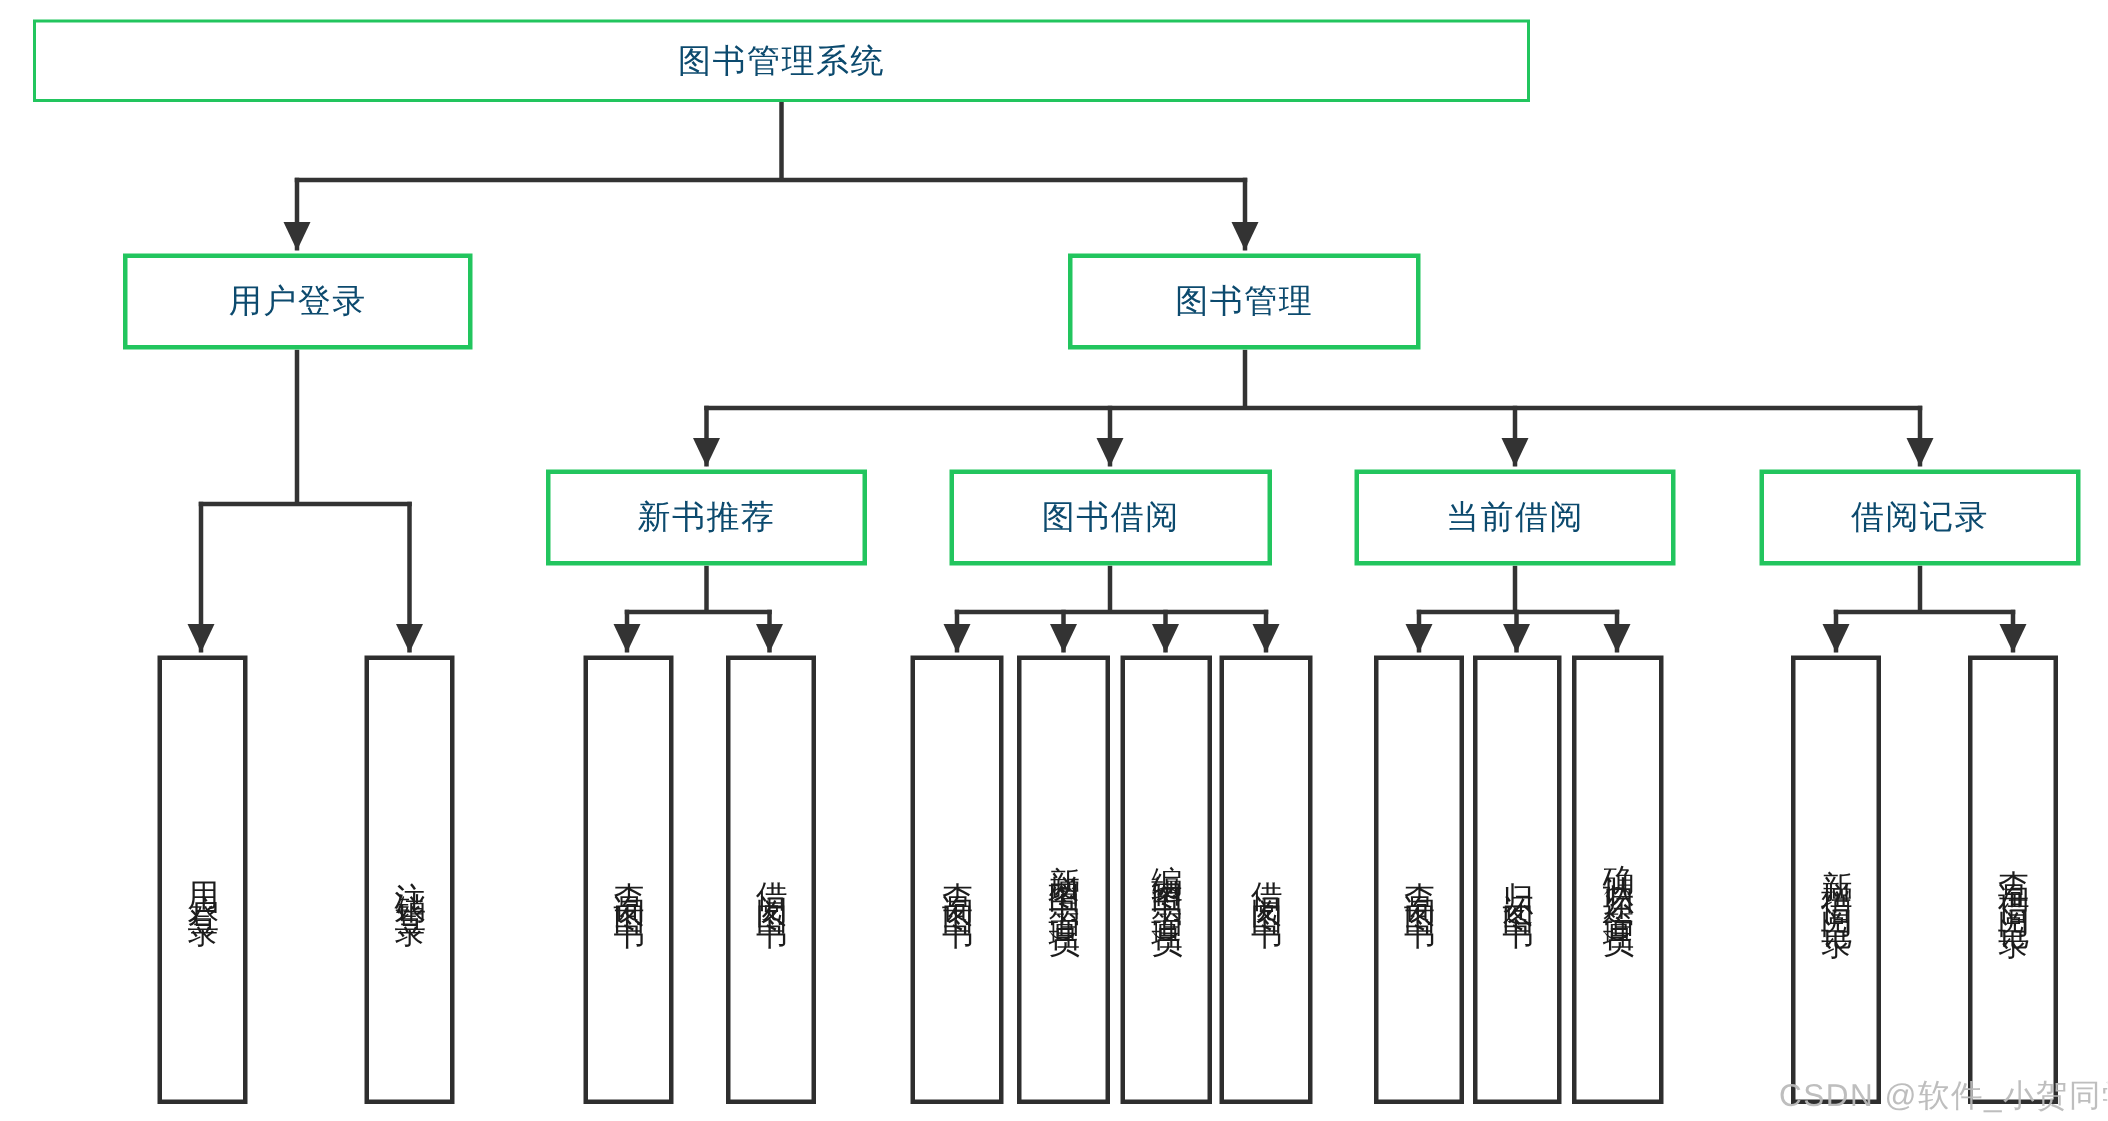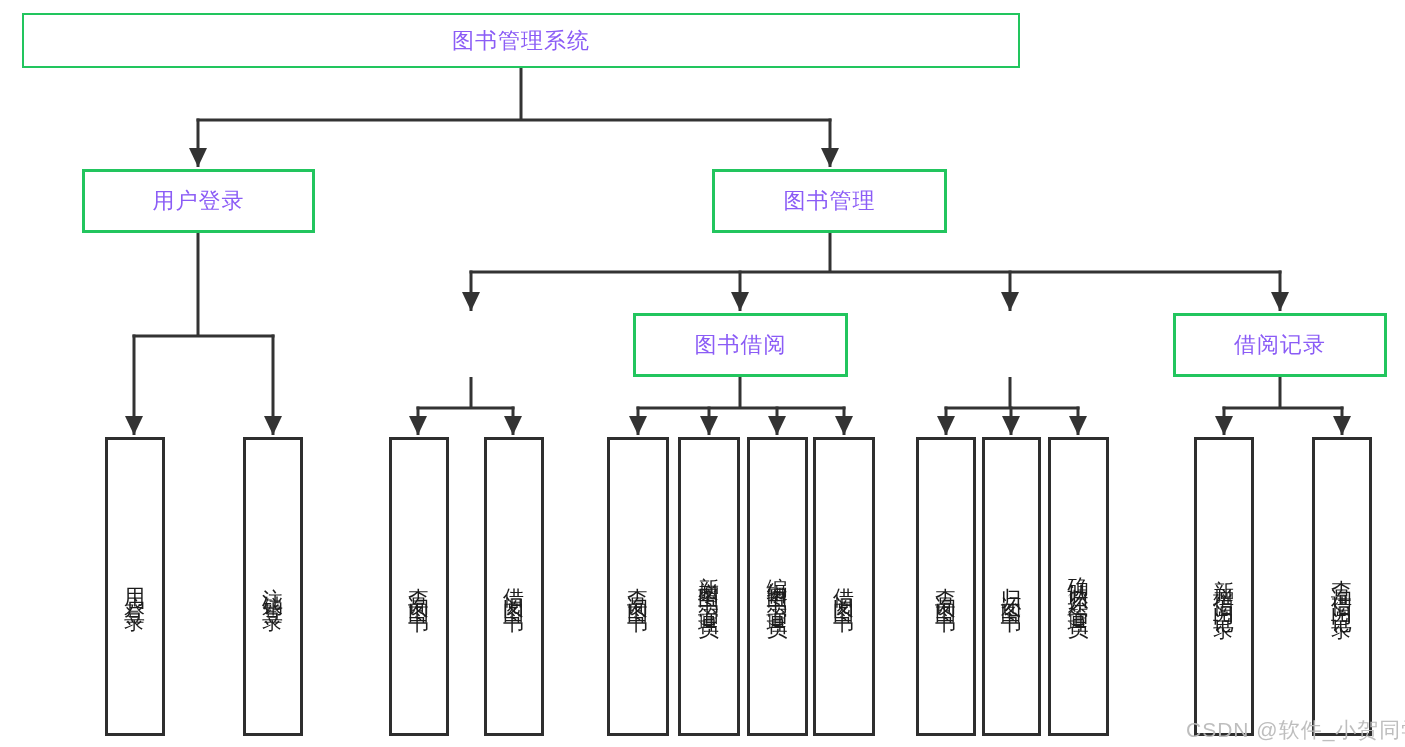--- a/index.html
+++ b/index.html
@@ -22,21 +22,21 @@
   }
   .hbox {
     position: absolute;
     box-sizing: border-box;
     background: #ffffff;
     border: 3px solid #22c55e;
     display: flex;
     align-items: center;
     justify-content: center;
     font-size: 22px;
-    color: #8b5cf6;
+    color: #0c4a6e;
     letter-spacing: 1px;
     white-space: nowrap;
   }
   .hbox.root {
     border-width: 2px;
   }
   .vbox {
     position: absolute;
     box-sizing: border-box;
     background: #ffffff;
@@ -123,22 +123,28 @@
     <span>图书管理系统</span>
   </div>
 
   <div class="hbox" style="left:82px; top:169px; width:233px; height:64px;">
     <span>用户登录</span>
   </div>
   <div class="hbox" style="left:712px; top:169px; width:235px; height:64px;">
     <span>图书管理</span>
   </div>
 
+  <div class="hbox" style="left:364px; top:313px; width:214px; height:64px;">
+    <span>新书推荐</span>
+  </div>
   <div class="hbox" style="left:633px; top:313px; width:215px; height:64px;text-align:center;">
     <span>图书借阅</span>
+  </div>
+  <div class="hbox" style="left:903px; top:313px; width:214px; height:64px;">
+    <span>当前借阅</span>
   </div>
   <div class="hbox" style="left:1173px; top:313px; width:214px; height:64px;">
     <span>借阅记录</span>
   </div>
 
   <div class="vbox" style="left:105px; top:437px; width:60px; height:299px;">
     <span>用户登录</span>
   </div>
   <div class="vbox" style="left:243px; top:437px; width:60px; height:299px;">
     <span>注销登录</span>

